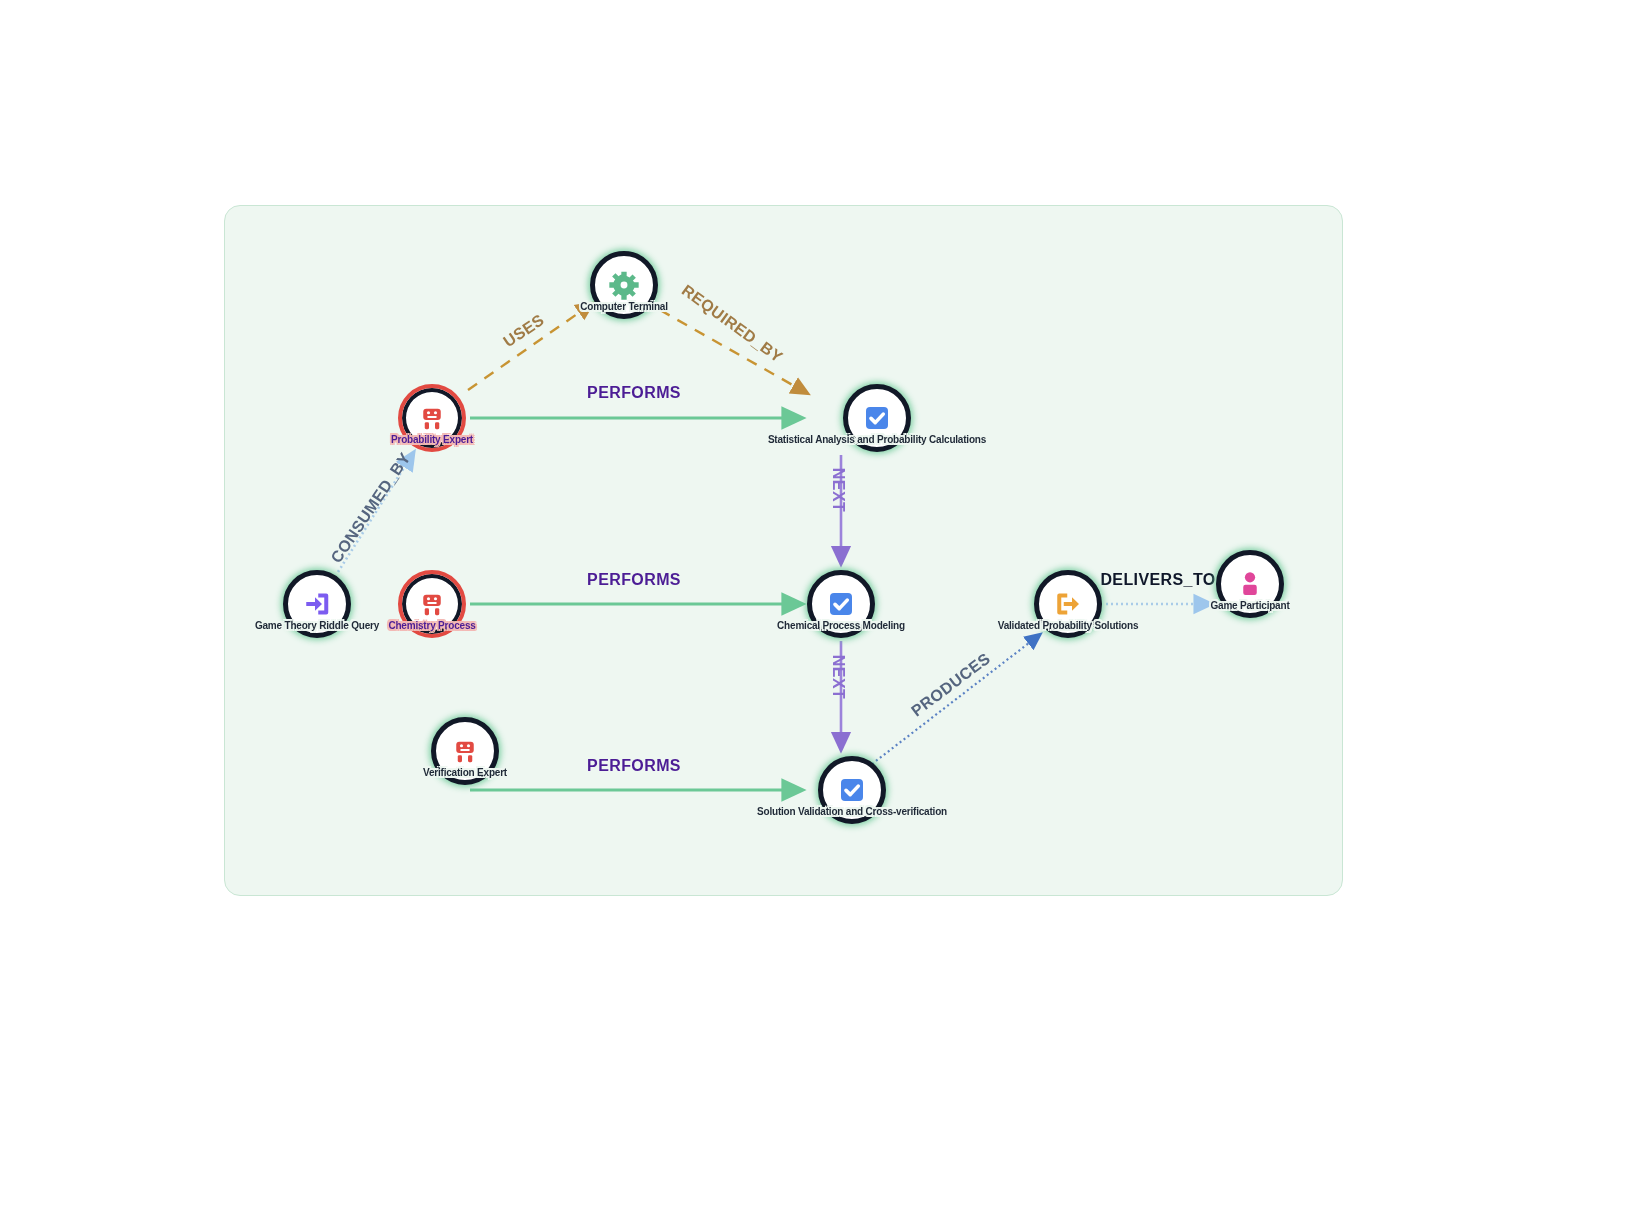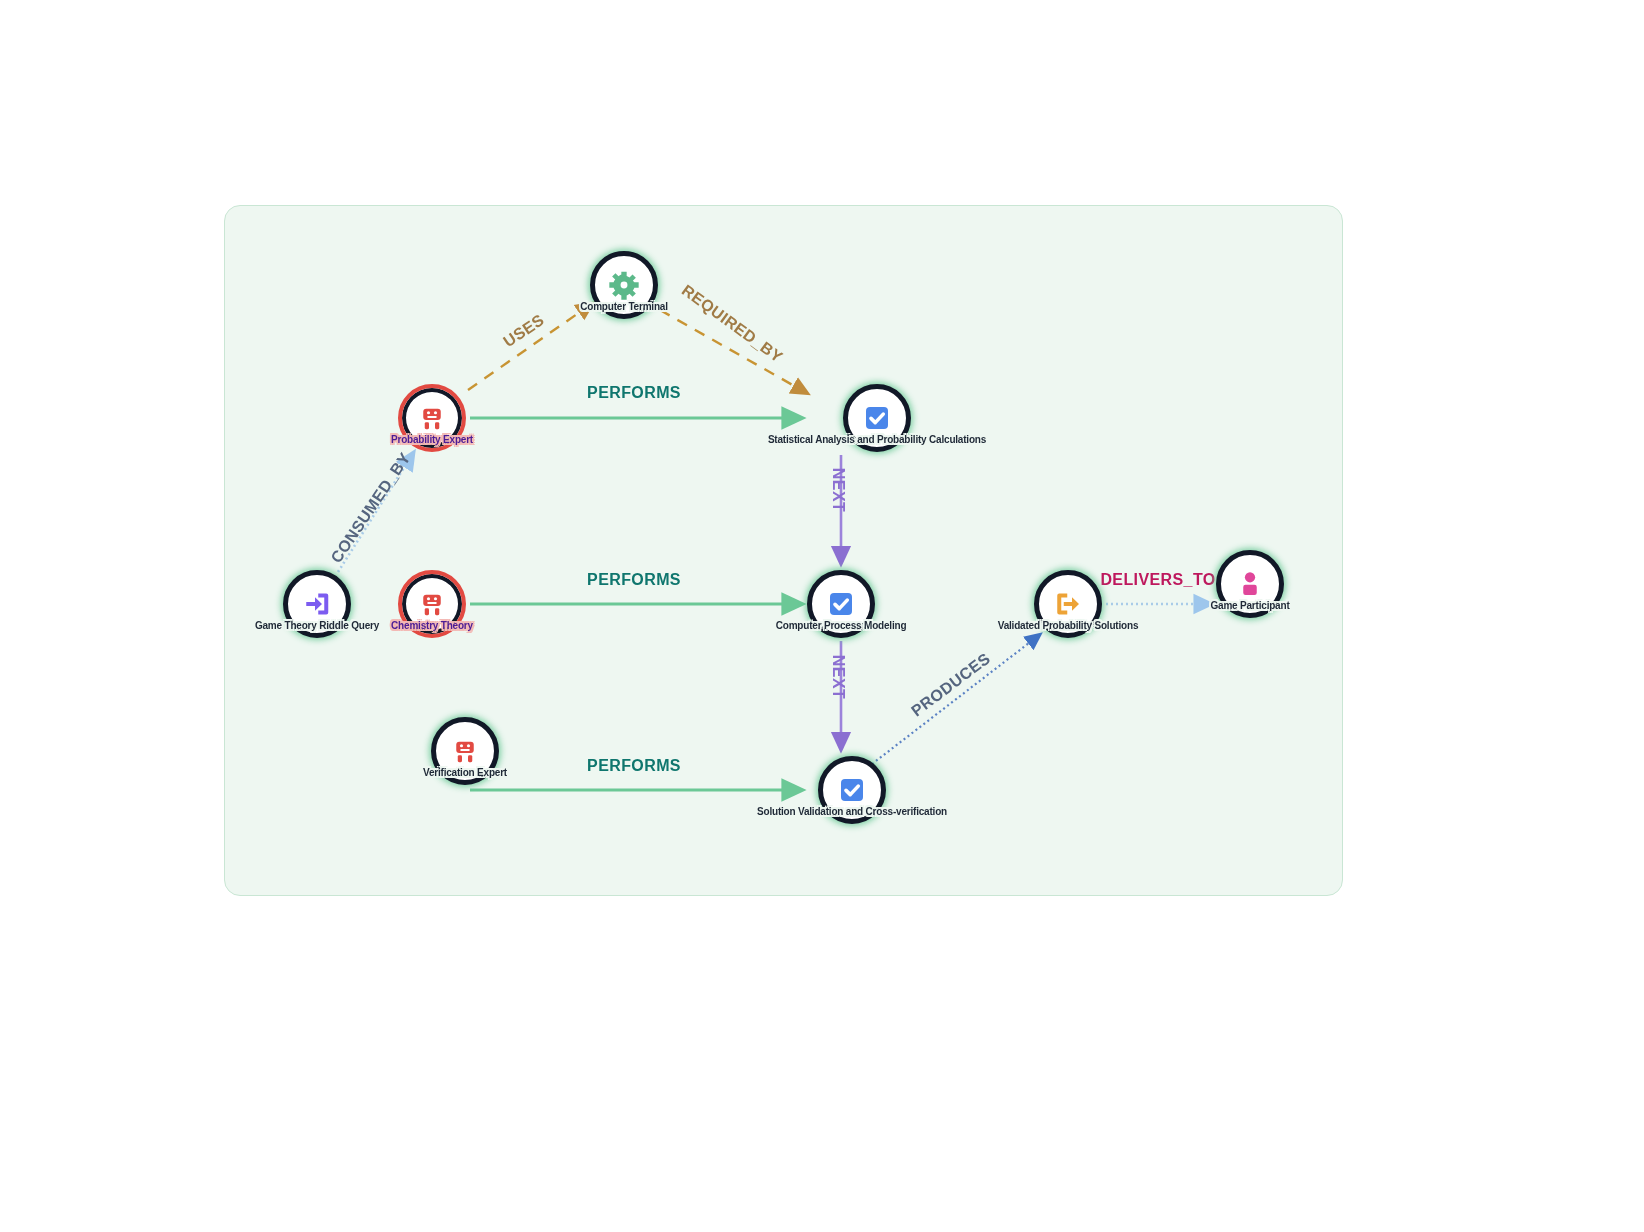--- a/index.html
+++ b/index.html
@@ -108,26 +108,26 @@
 
   .edge-label {
     position: absolute;
     white-space: nowrap;
     font-size: 16px;
     font-weight: bold;
     letter-spacing: 0.4px;
     transform-origin: 50% 50%;
   }
 
-  .lbl-performs { color: #0f766e; }
+  .lbl-performs { color: #4c1d95; }
   .lbl-uses     { color: #a07b46; }
   .lbl-next     { color: #8b6fd1; }
   .lbl-consumed { color: #55657f; }
   .lbl-produces { color: #55657f; }
-  .lbl-delivers { color: #be185d; }
+  .lbl-delivers { color: #0f172a; }
 </style>
 </head>
 <body>
 
 <div id="canvas">
 
   <div id="graph-panel"></div>
 
   <svg id="edge-layer" width="1644" height="1232" viewBox="0 0 1644 1232" xmlns="http://www.w3.org/2000/svg">
     <defs>
@@ -242,32 +242,32 @@
     <div class="node-glyph">
       <svg width="30" height="30" viewBox="0 0 24 24">
         <rect x="5" y="4.5" width="14" height="9" rx="2.4" fill="#e24a42"></rect>
         <circle cx="9.2" cy="7.8" r="1.25" fill="#ffffff"></circle>
         <circle cx="14.8" cy="7.8" r="1.25" fill="#ffffff"></circle>
         <rect x="8.2" y="10.4" width="7.6" height="1.5" rx="0.7" fill="#ffffff"></rect>
         <rect x="6.2" y="15.3" width="3.4" height="5.6" rx="1.1" fill="#e24a42"></rect>
         <rect x="14.4" y="15.3" width="3.4" height="5.6" rx="1.1" fill="#e24a42"></rect>
       </svg>
     </div>
-    <div class="node-label agent-label">Chemistry Theory</div>
+    <div class="node-label agent-label">Chemistry Process</div>
   </div>
 
   <div class="node" style="left:841px; top:604px;">
     <div class="node-ring ring-plain"></div>
     <div class="node-glyph">
       <svg width="30" height="30" viewBox="0 0 24 24">
         <rect x="3.2" y="3.2" width="17.6" height="17.6" rx="3.2" fill="#4a86ea"></rect>
         <path d="M7.2 12.3 L10.6 15.7 L17 8.9" fill="none" stroke="#ffffff" stroke-width="2.9" stroke-linecap="round" stroke-linejoin="round"></path>
       </svg>
     </div>
-    <div class="node-label">Computer Process Modeling</div>
+    <div class="node-label">Chemical Process Modeling</div>
   </div>
 
   <div class="node" style="left:1068px; top:604px;">
     <div class="node-ring ring-plain"></div>
     <div class="node-glyph">
       <svg width="30" height="30" viewBox="0 0 24 24">
         <path d="M11.4 3.6H5a1.6 1.6 0 0 0-1.6 1.6v13.6A1.6 1.6 0 0 0 5 20.4h6.4v-3.2H6.6V6.8h4.8z" fill="#eda337"></path>
         <path d="M15.2 6.6 L20.8 12 L15.2 17.4 V13.6 H8.6 V10.4 H15.2 Z" fill="#eda337"></path>
       </svg>
     </div>

